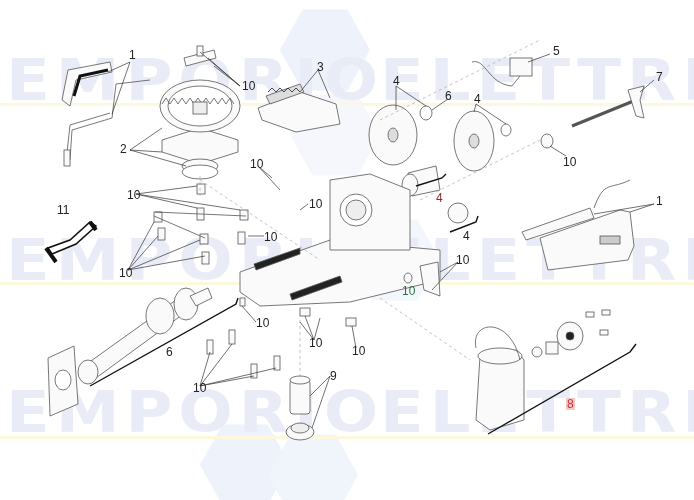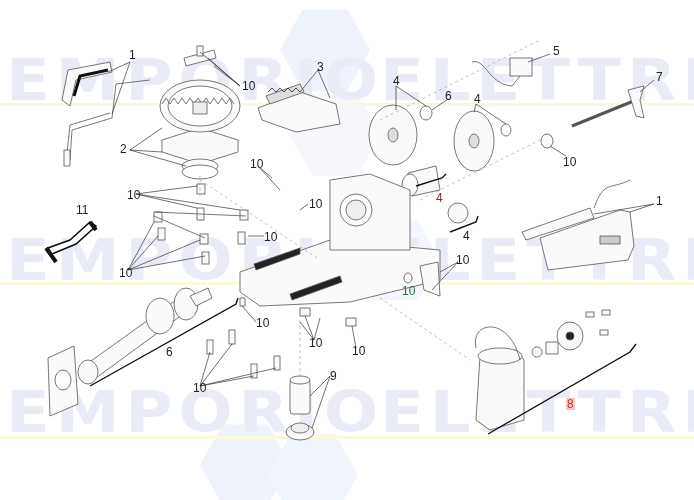--- a/index.html
+++ b/index.html
@@ -219,21 +219,21 @@
   <span class="callout" style="left:656px;top:71px;">7</span>
   <span class="callout" style="left:474px;top:93px;">4</span>
   <span class="callout" style="left:563px;top:156px;">10</span>
   <span class="callout" style="left:436px;top:192px;color:#8a2a2a;">4</span>
   <span class="callout" style="left:463px;top:230px;">4</span>
   <span class="callout" style="left:656px;top:195px;">1</span>
   <span class="callout" style="left:250px;top:158px;">10</span>
   <span class="callout" style="left:127px;top:189px;">10</span>
   <span class="callout" style="left:309px;top:198px;">10</span>
   <span class="callout" style="left:264px;top:231px;">10</span>
-  <span class="callout" style="left:76px;top:204px;">11</span>
+  <span class="callout" style="left:57px;top:204px;">11</span>
   <span class="callout" style="left:119px;top:267px;">10</span>
   <span class="callout" style="left:456px;top:254px;">10</span>
   <span class="callout green" style="left:402px;top:285px;">10</span>
   <span class="callout" style="left:256px;top:317px;">10</span>
   <span class="callout" style="left:309px;top:337px;">10</span>
   <span class="callout" style="left:352px;top:345px;">10</span>
   <span class="callout" style="left:166px;top:346px;">6</span>
   <span class="callout" style="left:193px;top:382px;">10</span>
   <span class="callout" style="left:330px;top:370px;">9</span>
   <span class="callout red" style="left:566px;top:398px;">8</span>

